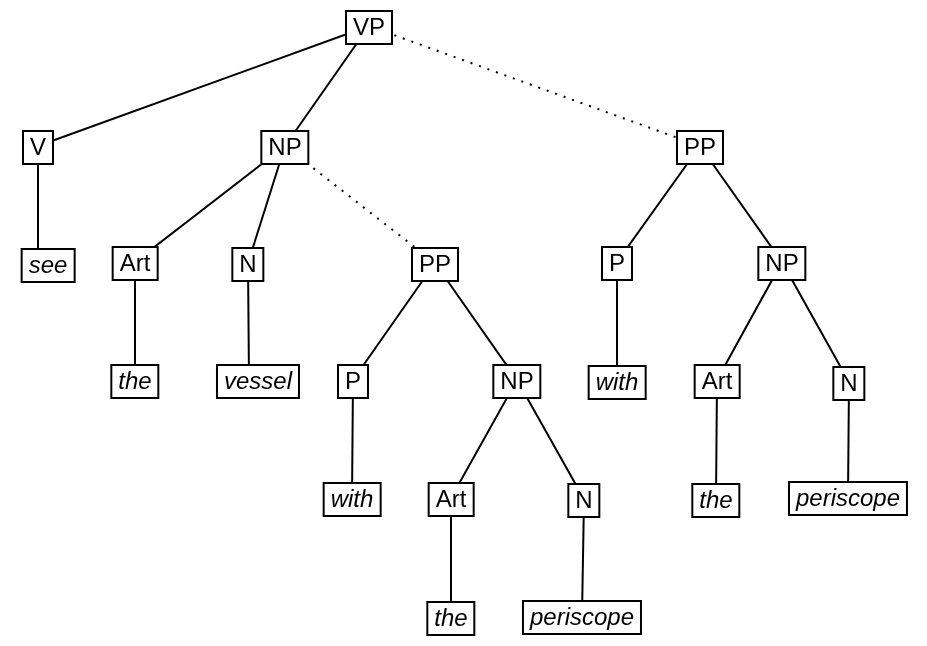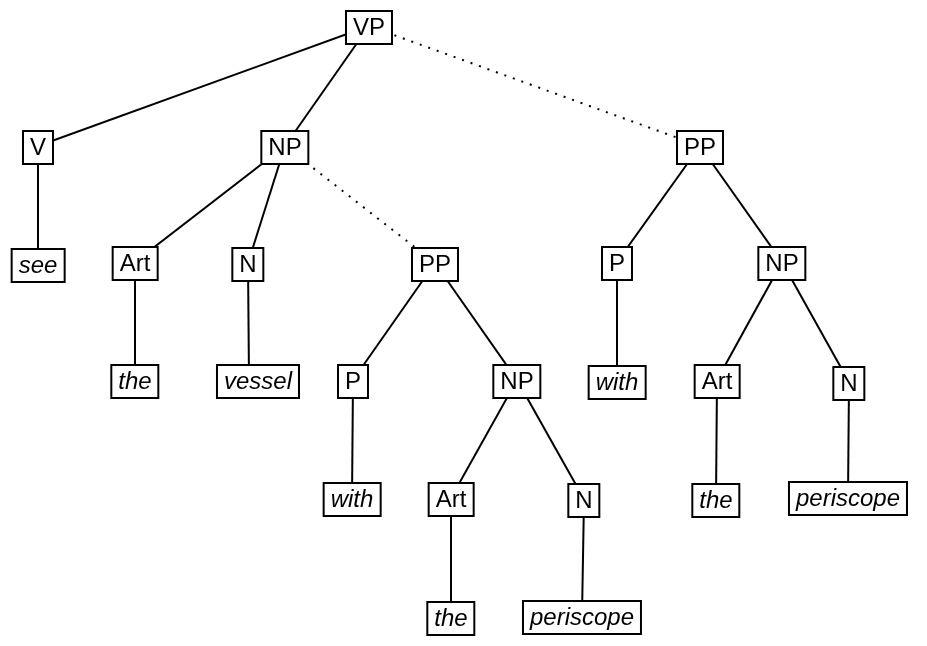--- a/index.html
+++ b/index.html
@@ -66,21 +66,21 @@
       <line x1="782" y1="262" x2="717" y2="380" stroke="#000000" stroke-width="2"></line>
       <line x1="782" y1="262" x2="849" y2="382" stroke="#000000" stroke-width="2"></line>
       <line x1="717" y1="380" x2="716" y2="499" stroke="#000000" stroke-width="2"></line>
       <line x1="849" y1="382" x2="848" y2="497" stroke="#000000" stroke-width="2"></line>
     </svg>
   <div id="nodes-layer">
       <div class="node" style="left: 369px; top: 10px;"><span>VP</span></div>
       <div class="node" style="left: 38px; top: 130px;"><span>V</span></div>
       <div class="node" style="left: 285px; top: 130px;"><span>NP</span></div>
       <div class="node" style="left: 700px; top: 130px;"><span>PP</span></div>
-      <div class="node terminal" style="left: 38px; top: 248px;"><span>see</span></div>
+      <div class="node terminal" style="left: 48px; top: 248px;"><span>see</span></div>
       <div class="node" style="left: 135px; top: 246px;"><span>Art</span></div>
       <div class="node" style="left: 248px; top: 247px;"><span>N</span></div>
       <div class="node" style="left: 435px; top: 247px;"><span>PP</span></div>
       <div class="node" style="left: 617px; top: 246px;"><span>P</span></div>
       <div class="node" style="left: 782px; top: 246px;"><span>NP</span></div>
       <div class="node terminal" style="left: 135px; top: 364px;"><span>the</span></div>
       <div class="node terminal" style="left: 258px; top: 364px;"><span>vessel</span></div>
       <div class="node" style="left: 353px; top: 364px;"><span>P</span></div>
       <div class="node" style="left: 517px; top: 364px;"><span>NP</span></div>
       <div class="node terminal" style="left: 617px; top: 365px;"><span>with</span></div>

